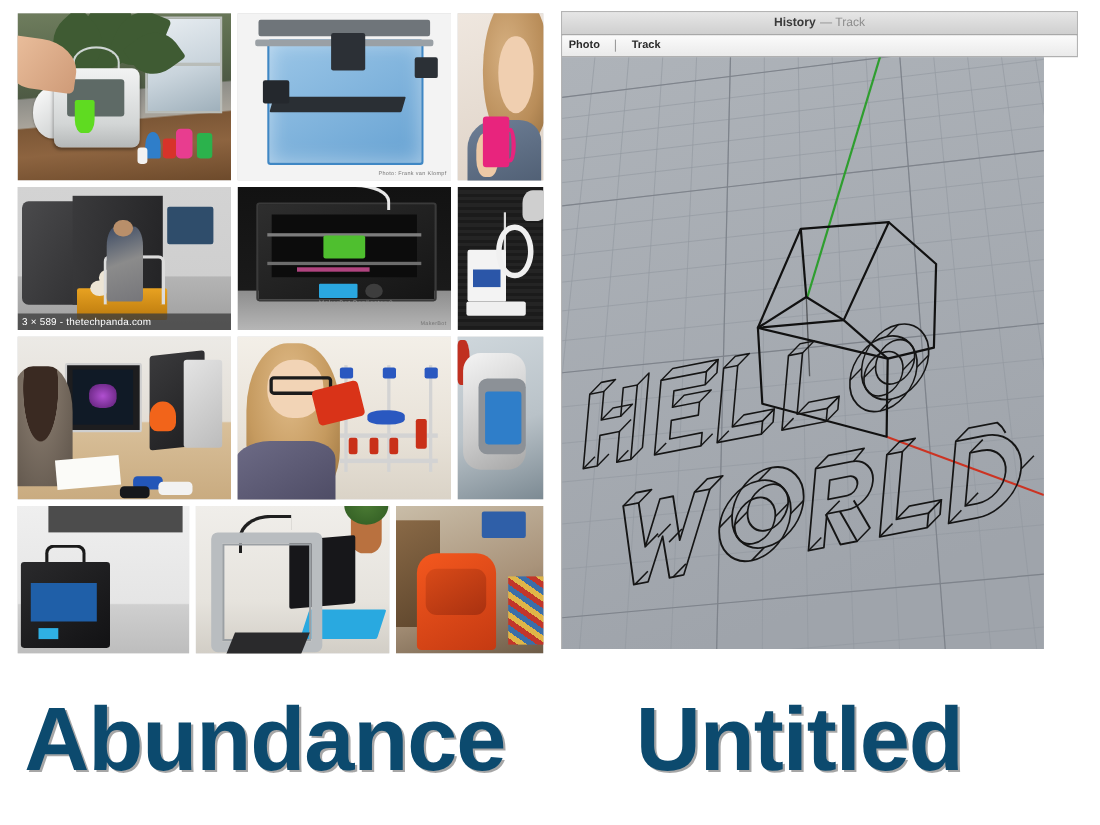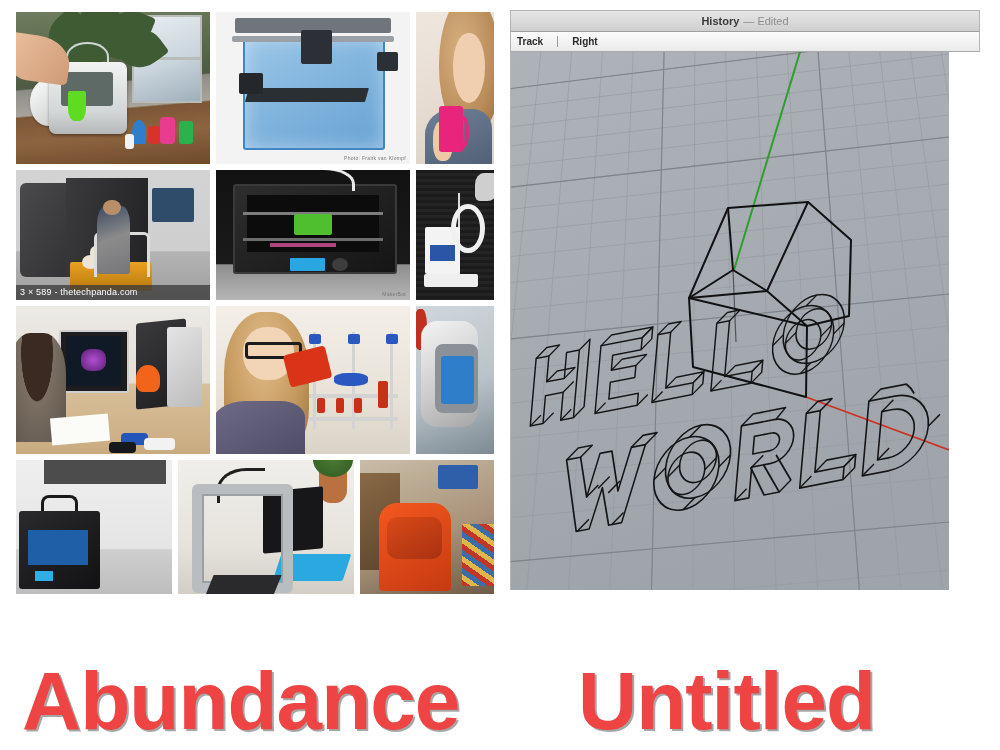--- a/index.html
+++ b/index.html
@@ -204,23 +204,23 @@
       border:1px solid #b4b4b4;border-top:1px solid #9f9f9f;border-bottom:1px solid #a8a8a8;
       display:flex;align-items:center;padding:0 6px;}
   .tab{font-size:10px;font-weight:bold;color:#2a2a2a;margin-right:14px;}
   .tabsep{width:1px;height:11px;background:#9b9b9b;margin-right:14px;}
 
   .viewport{position:relative;width:438px;height:538px;overflow:hidden;
       background:#a7acb2;border-left:1px solid #b4b4b4;}
 
   
   .caps{position:absolute;left:0;top:626px;width:1000px;height:120px;}
-  .capt{position:absolute;font-size:82px;font-weight:bold;color:#ef4444;
+  .capt{position:absolute;font-size:82px;font-weight:bold;color:#0c4a6e;
         font-family:"Liberation Sans",sans-serif;letter-spacing:-1px;
-        text-shadow:2px 2px 0 rgba(0,0,0,.35);white-space:nowrap;margin-top:28px;}
+        text-shadow:2px 2px 0 rgba(0,0,0,.35);white-space:nowrap;}
   .cap-left{left:22px;top:0;}
   .cap-right{left:578px;top:0;}
 </style>
 </head>
 <body>
 
 <div class="slide">
 
   <div class="collage">
 
@@ -388,29 +388,29 @@
         </div>
       </div>
     </div>
 
   </div>
 
   <div class="cad">
 
     <div class="titlebar">
       <span class="ttl">
-        <span>History</span><em>— Edited</em>
+        <span>History</span><em>— Track</em>
       </span>
     </div>
 
 
     <div class="tabbar">
+      <span class="tab">Photo</span>
+      <span class="tabsep"></span>
       <span class="tab">Track</span>
-      <span class="tabsep"></span>
-      <span class="tab">Right</span>
     </div>
 
     <div class="viewport">
       <svg width="438" height="538" viewBox="0 0 438 538">
         <defs>
           <linearGradient id="vpbg" x1="0" y1="0" x2="0.3" y2="1">
             <stop offset="0" stop-color="#aeb3b9"></stop>
             <stop offset="1" stop-color="#9fa4ab"></stop>
           </linearGradient>
         </defs>

